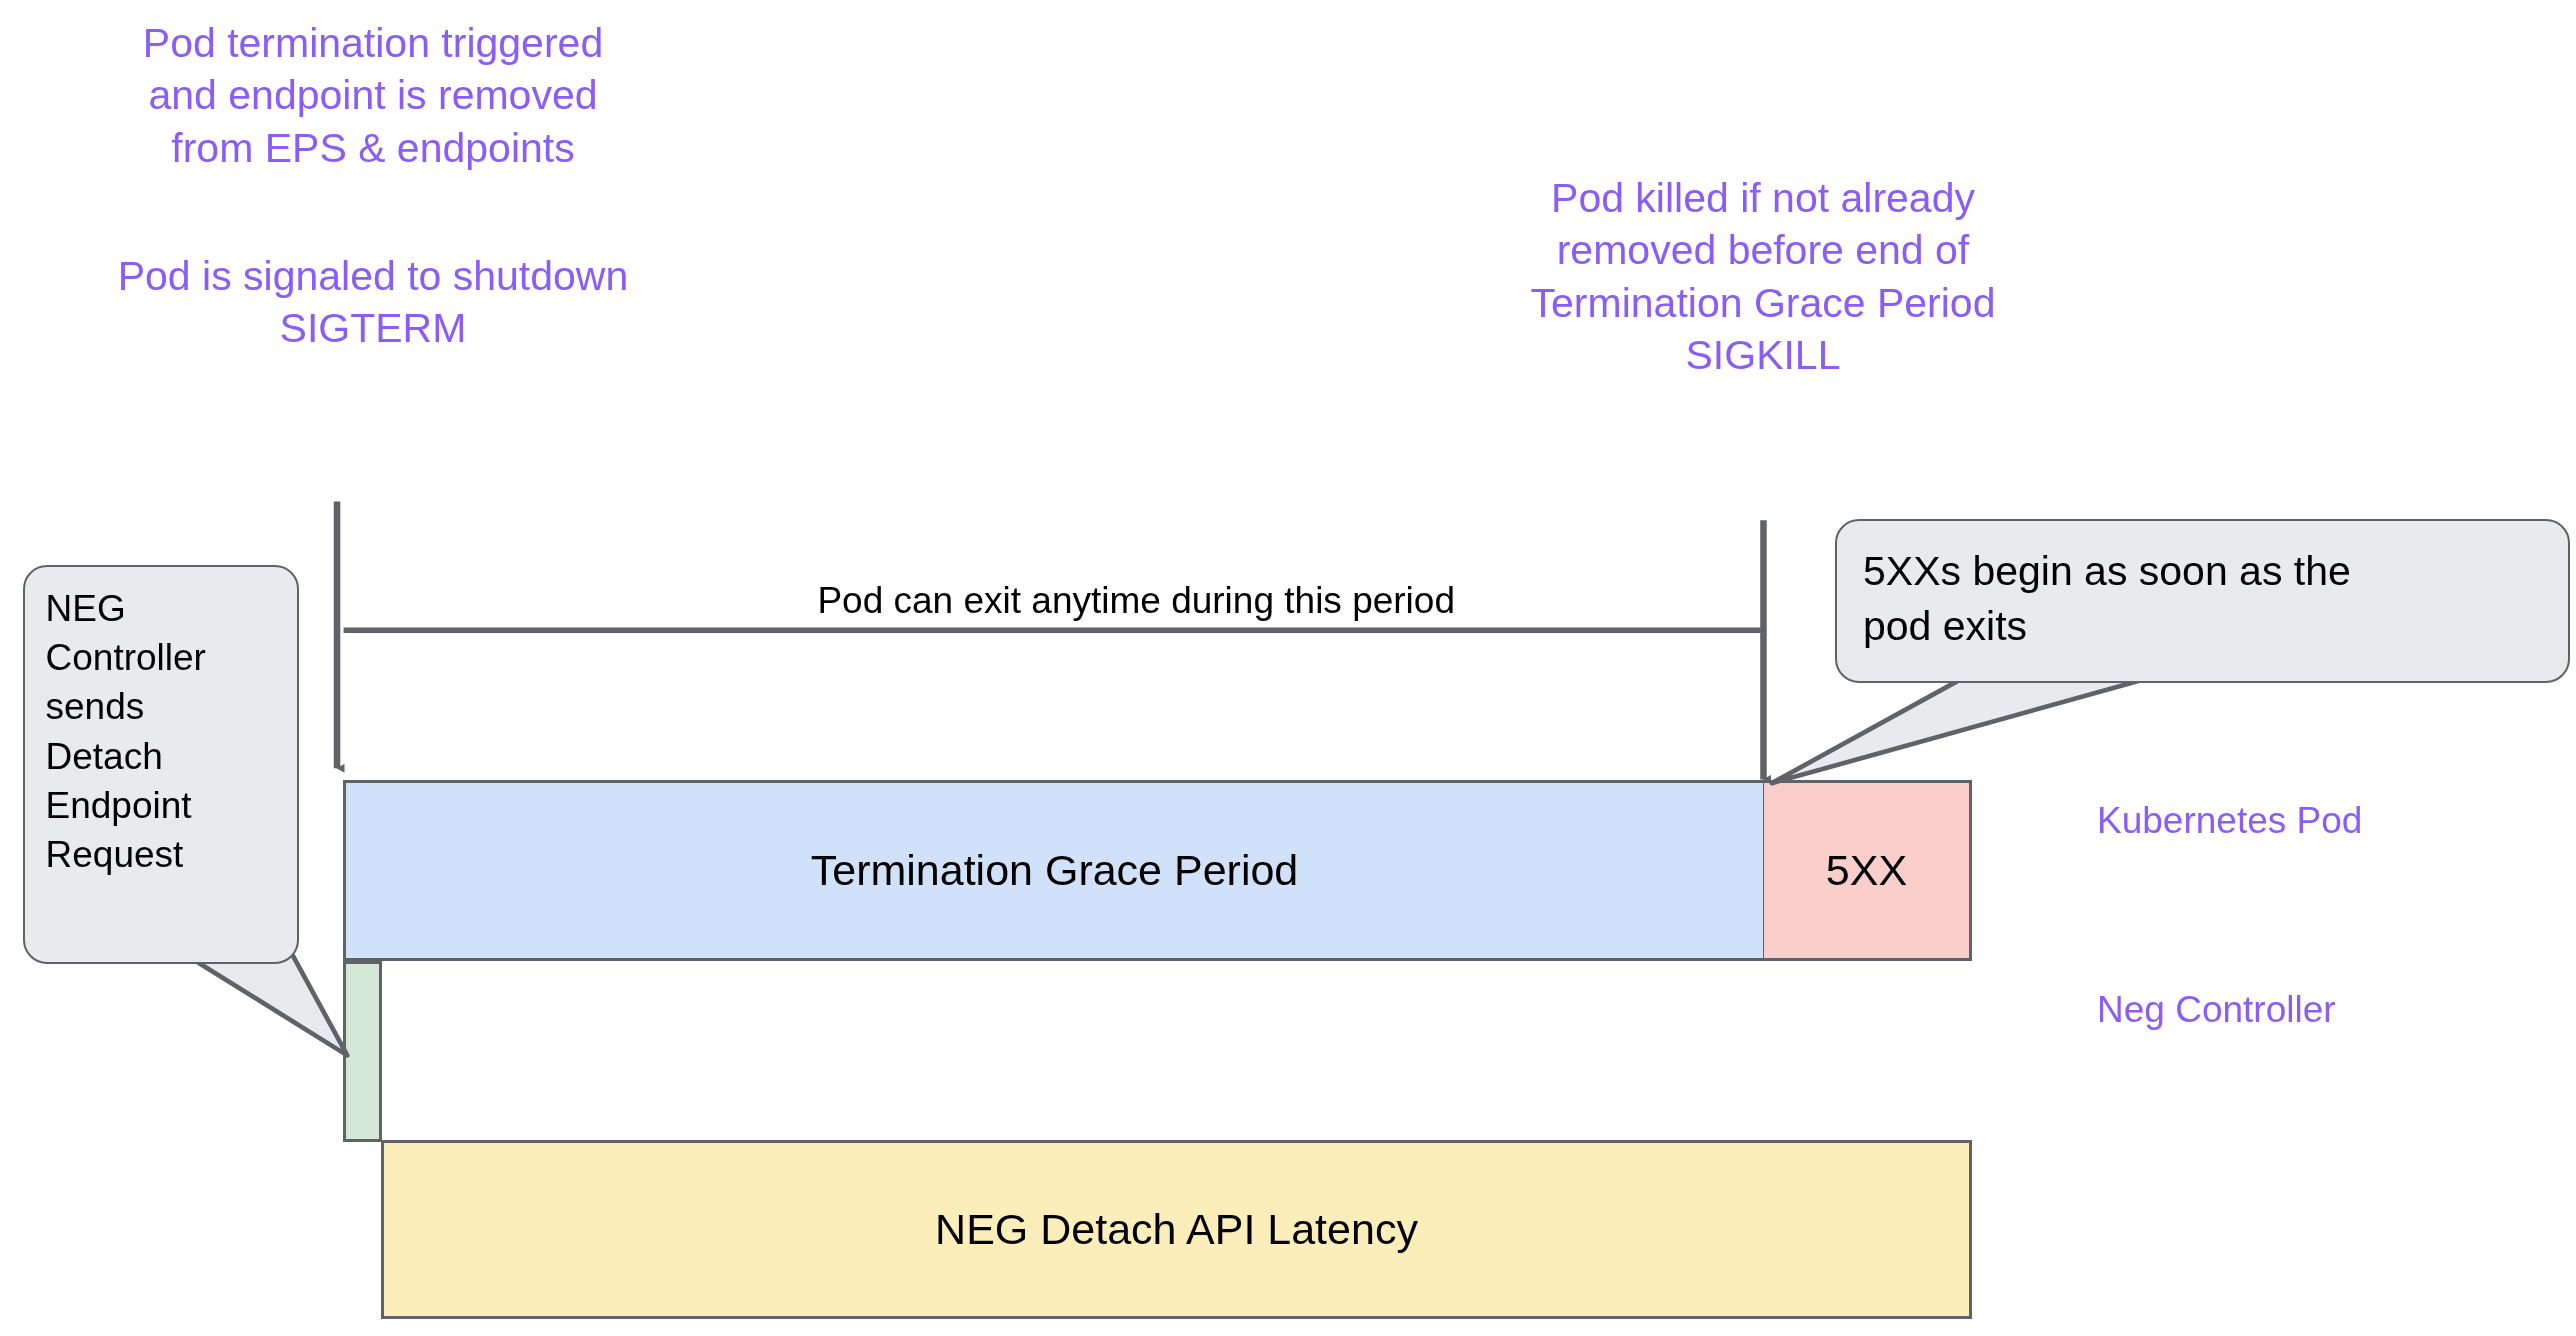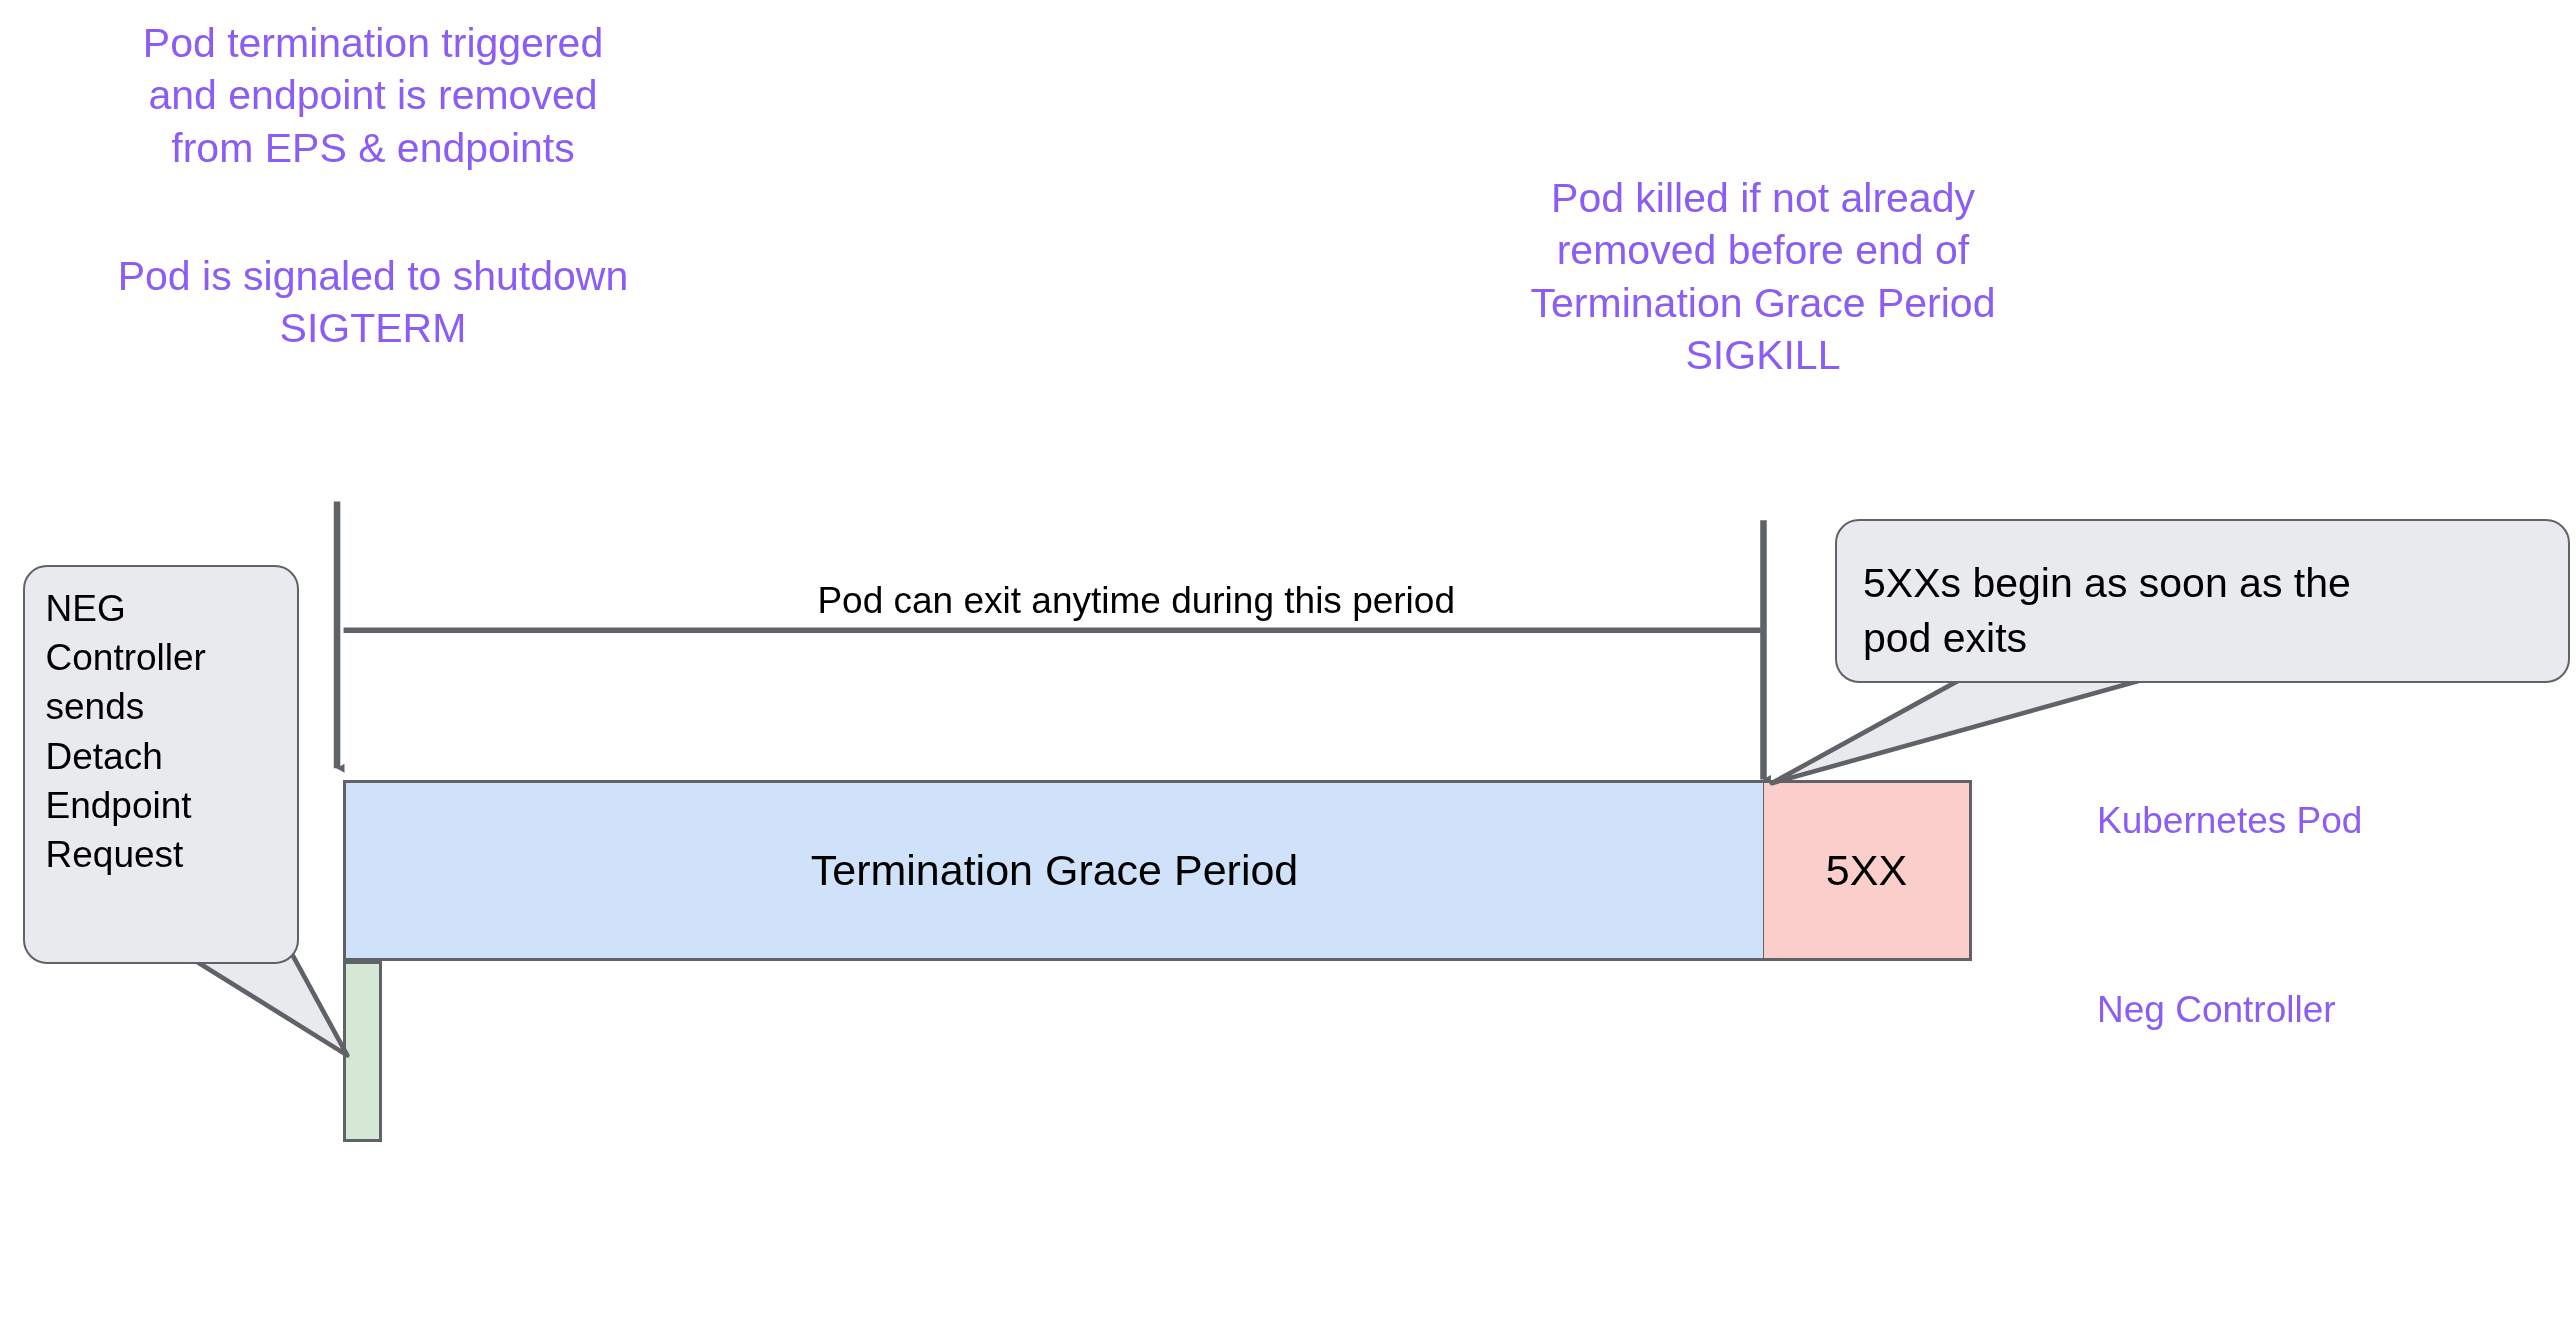--- a/index.html
+++ b/index.html
@@ -83,21 +83,21 @@
     border: 2.8px solid #5f6368;
     border-radius: 24px;
     font-size: 37px;
     line-height: 1.33;
     color: #000000;
     white-space: pre-line;
     padding: 17px 20.5px;
   }
   #callout-neg  { left: 23px;   top: 565px; width: 276px; height: 399px; }
   #callout-5xx  { left: 1835px; top: 519px; width: 735px; height: 164px;
-                  font-size: 41px; padding: 35px 26px; }
+                  font-size: 41px; padding: 23px 26px; }
 
   
   #span-caption {
     left: 653px; top: 580px; width: 802px;
     text-align: right;
     font-size: 37px;
     color: #000000;
   }
 
   
@@ -128,20 +128,23 @@
   <div class="abs bar" id="bar-tgp">
     <span class="bar-label">Termination Grace Period</span>
   </div>
 
   <div class="abs bar" id="bar-5xx">
     <span class="bar-label">5XX</span>
   </div>
 
   <div class="abs bar" id="bar-neg"></div>
 
+  <div class="abs bar" id="bar-api">
+    <span class="bar-label">NEG Detach API Latency</span>
+  </div>
 
   <div class="abs lane-label" id="lane-pod">Kubernetes Pod</div>
 
   <div class="abs lane-label" id="lane-neg">Neg Controller</div>
 
 
   <svg class="abs" id="overlay" viewBox="0 0 2762 1433">
     <defs>
       <marker id="arrowDown" markerWidth="10" markerHeight="10" refX="5" refY="8.5" orient="auto" markerUnits="userSpaceOnUse">
         <path d="M0.2,0.5 L9.8,0.5 L5,9.2 Z" fill="#5f6368"></path>

